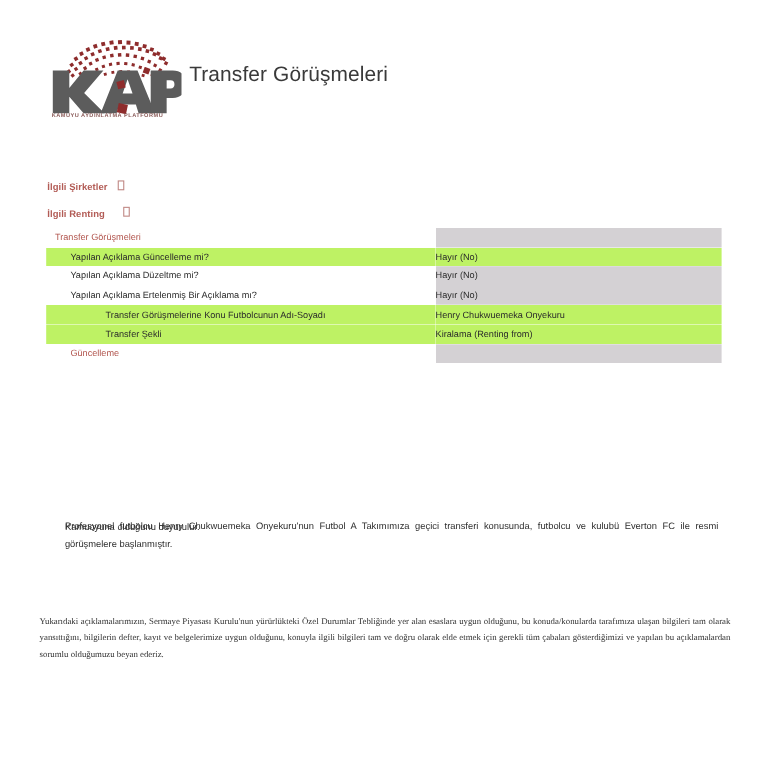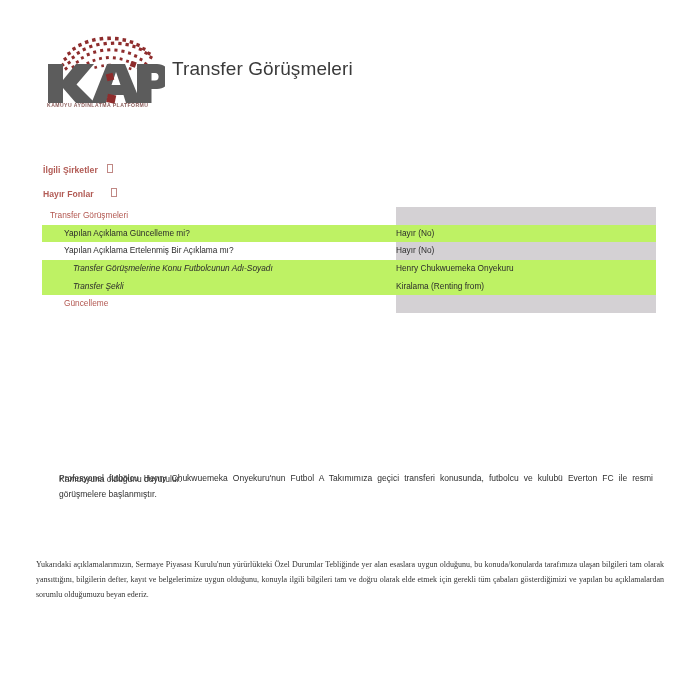--- a/index.html
+++ b/index.html
@@ -126,21 +126,21 @@
   .row-section td.cell-value { background: #d4d1d4; }
 
   .cell-label {
     color: #2b2b2b;
     padding-left: 22px;
     white-space: nowrap;
     overflow: hidden;
   }
   .cell-label.indent-0 { padding-left: 8px; }
   .cell-label.indent-1 { padding-left: 22px; }
-  .cell-label.indent-2 { padding-left: 31px; font-style: italic; }
+  .cell-label.indent-2 { padding-left: 54px; }
 
   .cell-label.section {
     color: #b2564f;
     font-weight: normal;
   }
 
   .cell-value {
     color: #2b2b2b;
     padding-left: 6px;
     white-space: nowrap;
@@ -265,38 +265,42 @@
   </div>
 
   <div class="page-title">Transfer Görüşmeleri</div>
 </div>
 
 <div class="rel-line one">
   <span>İlgili Şirketler</span><span class="rel-gap-1"></span><span class="rel-glyph"></span>
 </div>
 
 <div class="rel-line two">
-  <span>Hayır Fonlar</span><span class="rel-gap-2"></span><span class="rel-glyph"></span>
+  <span>İlgili Renting</span><span class="rel-gap-2"></span><span class="rel-glyph"></span>
 </div>
 
 <table class="kap-table">
   <colgroup>
     <col class="col-label">
     <col class="col-value">
   </colgroup>
   <tbody id="table-body">
       <tr class="row-section">
         <td class="cell-label indent-0 section">Transfer Görüşmeleri</td>
         <td class="cell-value"></td>
       </tr>
       <tr class="row-shade">
         <td class="cell-label indent-1">Yapılan Açıklama Güncelleme mi?</td>
         <td class="cell-value">Hayır (No)</td>
       </tr>
       <tr class="row-plain">
+        <td class="cell-label indent-1">Yapılan Açıklama Düzeltme mi?</td>
+        <td class="cell-value">Hayır (No)</td>
+      </tr>
+      <tr class="row-plain">
         <td class="cell-label indent-1">Yapılan Açıklama Ertelenmiş Bir Açıklama mı?</td>
         <td class="cell-value">Hayır (No)</td>
       </tr>
       <tr class="row-shade">
         <td class="cell-label indent-2">Transfer Görüşmelerine Konu Futbolcunun Adı-Soyadı</td>
         <td class="cell-value">Henry Chukwuemeka Onyekuru</td>
       </tr>
       <tr class="row-shade">
         <td class="cell-label indent-2">Transfer Şekli</td>
         <td class="cell-value">Kiralama (Renting from)</td>

